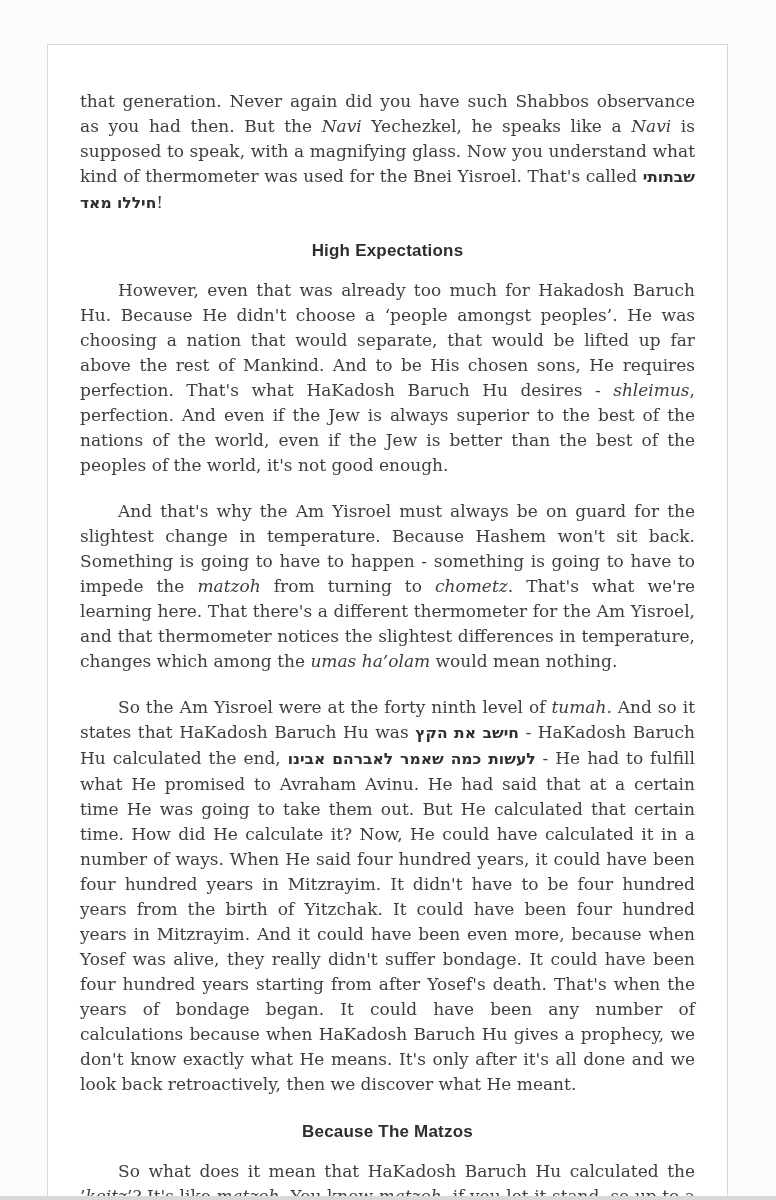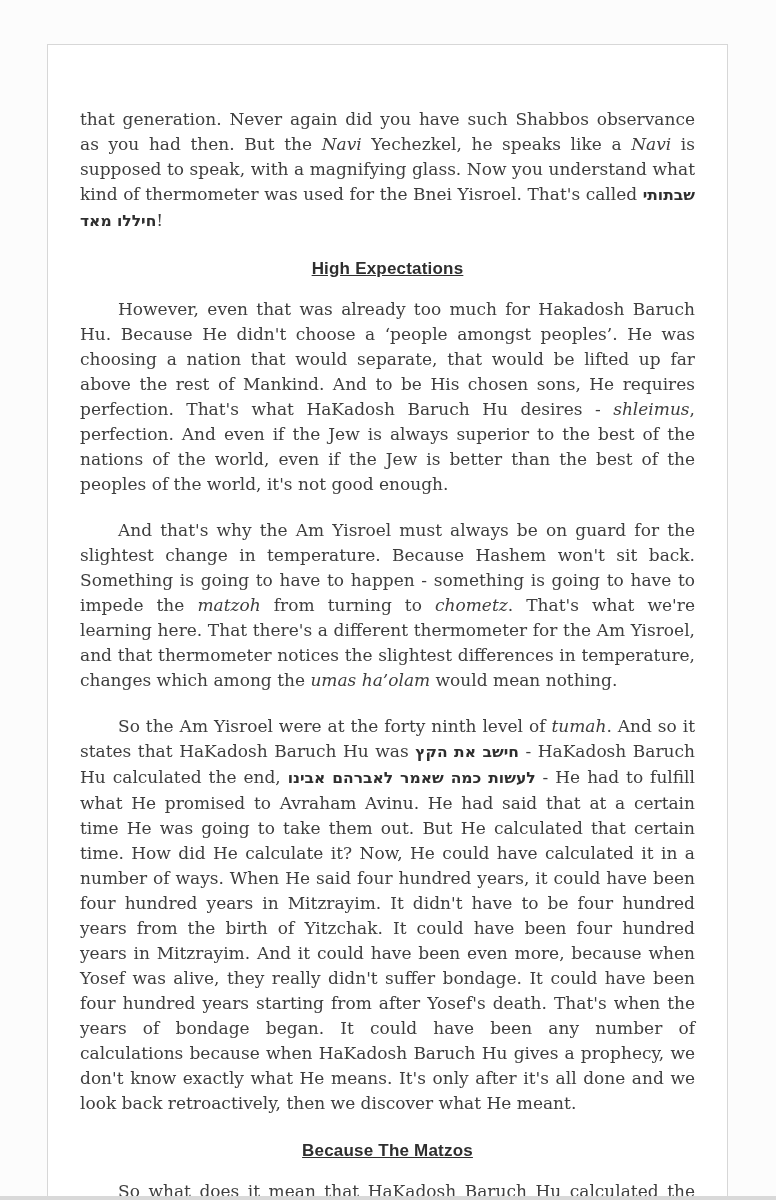--- a/index.html
+++ b/index.html
@@ -18,21 +18,21 @@
     width: 681px;
     height: 1200px;
     background: #ffffff;
     border: 1px solid #d7d7d7;
     box-sizing: border-box;
   }
   .page-inner {
     padding: 44px 32px 0 32px;
   }
   .para {
-    margin: 18px 0 21px 0;
+    margin: 0 0 21px 0;
     font-size: 17px;
     line-height: 25px;
     color: #3e3e3e;
     text-align: justify;
     text-indent: 38px;
   }
   .para.no-indent {
     text-indent: 0;
   }
   .para .it {
@@ -46,21 +46,20 @@
     unicode-bidi: embed;
   }
   h2.section-heading {
     margin: 25px 0 17px 0;
     text-align: center;
     font-family: "Liberation Sans", sans-serif;
     font-weight: 700;
     font-size: 17px;
     letter-spacing: 0.2px;
     color: #2e2e2e;
-    text-decoration: underline;
   }
   .bottom-strip {
     position: absolute;
     left: 0;
     bottom: 0;
     width: 776px;
     height: 4px;
     background: #d9d9d9;
   }
 </style>

